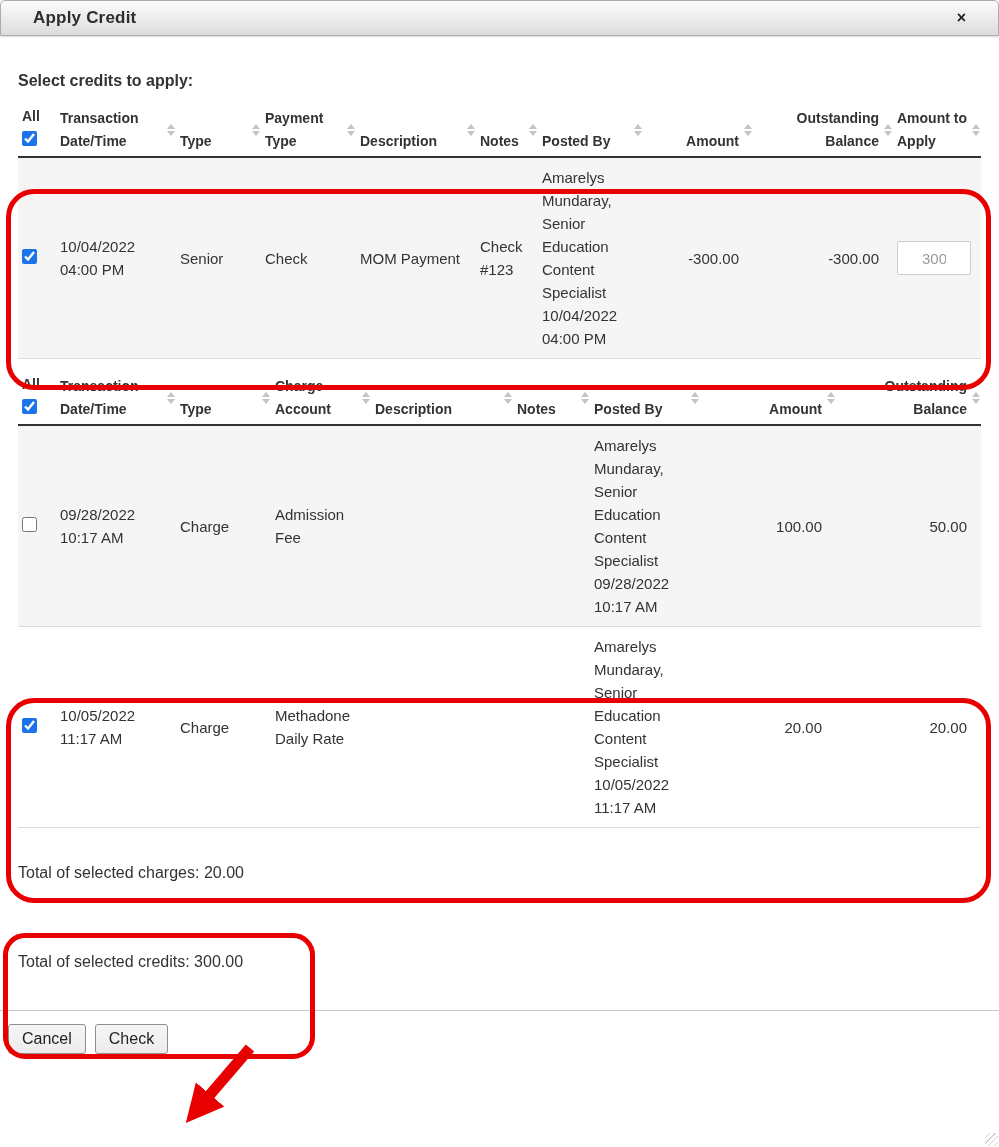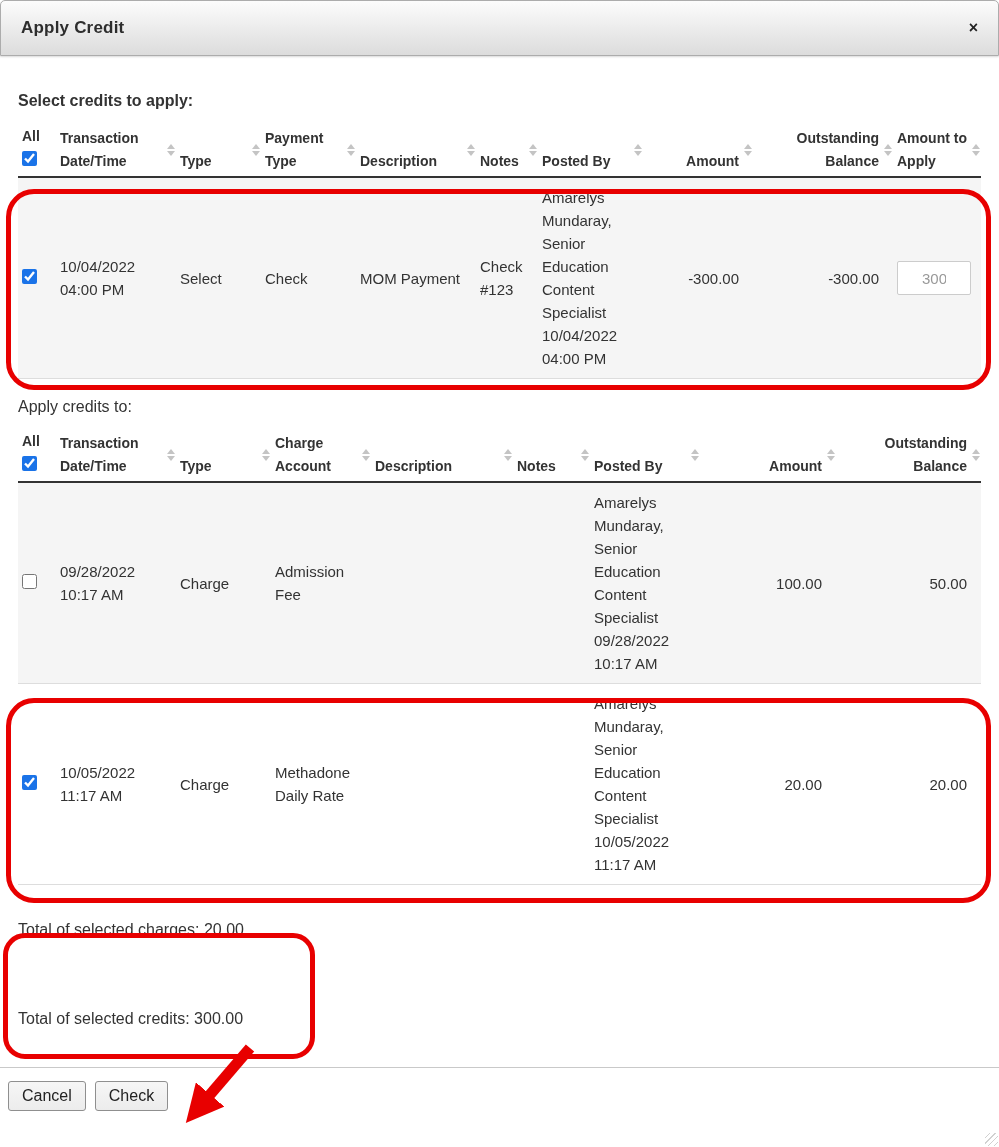--- a/index.html
+++ b/index.html
@@ -3,22 +3,22 @@
 <meta charset="utf-8">
 <style>
   :root { --ann:#e80000; --accent:#1a73e8; --input-text:#999; }
   * { box-sizing:border-box; margin:0; padding:0; }
   html,body { background:#fff; }
   body { font-family:"Liberation Sans", sans-serif; color:#333; }
   .page { position:relative; width:999px; height:1147px; overflow:hidden; background:#fff; }
 
   
   .titlebar {
-    height:56px; display:flex; align-items:center; justify-content:space-between;
-    padding:0 20px; background:linear-gradient(#fcfcfc,#dcdcdc);
+    height:36px; display:flex; align-items:center; justify-content:space-between;
+    padding:0 32px; background:linear-gradient(#fcfcfc,#dcdcdc);
     border:1px solid #acacac; border-radius:5px 5px 0 0; box-shadow:0 1px 2px rgba(0,0,0,.15);
   }
   .titlebar h1 { font-size:17px; font-weight:bold; color:#2d2d2d; letter-spacing:.2px; }
   .close { font-size:16px; font-weight:bold; color:#222; cursor:pointer; line-height:1; }
 
   .content { padding:0 18px; }
   .section-label { font-size:16px; color:#333; }
   .lbl-credits { margin-top:36px;font-weight:bold; }
   .lbl-charges { margin-top:19px; }
 
@@ -151,35 +151,34 @@
           <th><span>Amount to Apply</span><span class="sort">
                 <i class="up"></i>
                 <i class="dn"></i>
               </span></th>
         </tr>
       </thead>
       <tbody>
         <tr class="shade">
           <td><input type="checkbox" checked="" style=""></td>
           <td>10/04/2022 04:00 PM</td>
-          <td>Select</td>
+          <td>Senior</td>
           <td>Check</td>
           <td>MOM Payment</td>
           <td>Check #123</td>
           <td>Amarelys Mundaray, Senior Education Content Specialist 10/04/2022 04:00 PM</td>
           <td class="num">-300.00</td>
           <td class="num">-300.00</td>
           <td>
             <input class="apply-input" type="text" value="300.00" style="">
           </td>
         </tr>
       </tbody>
     </table>
 
-    <p class="section-label lbl-charges">Apply credits to:</p>
 
     <table class="tbl-charges">
       <colgroup>
         <col style="width:38px">
           <col style="width:120px">
           <col style="width:95px">
           <col style="width:100px">
         <col style="width:142px">
           <col style="width:77px">
           <col style="width:110px">

